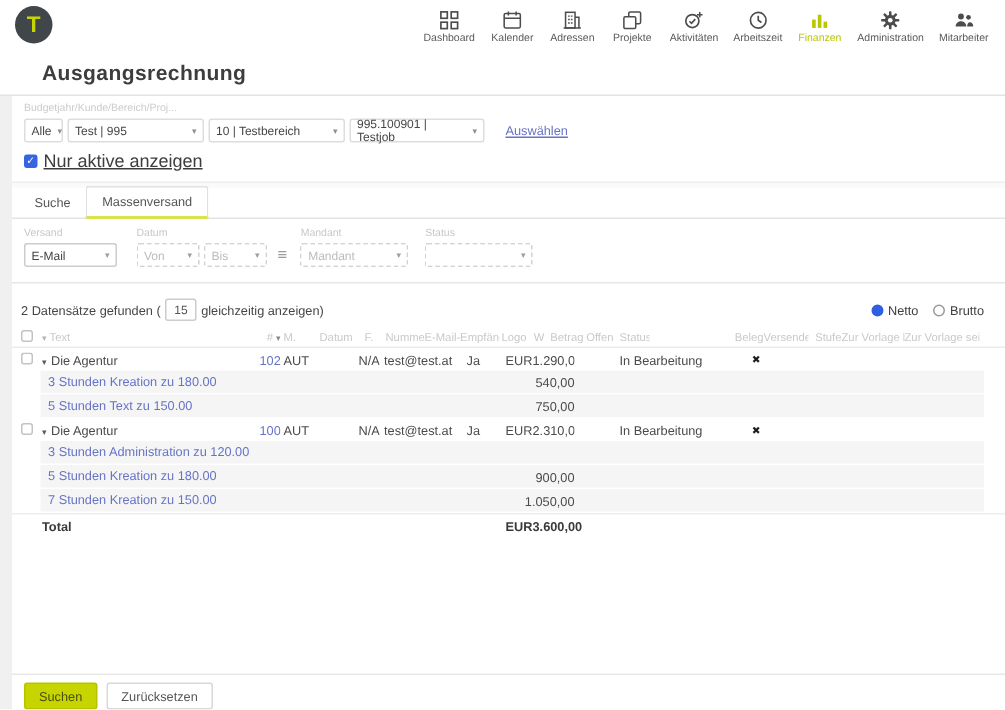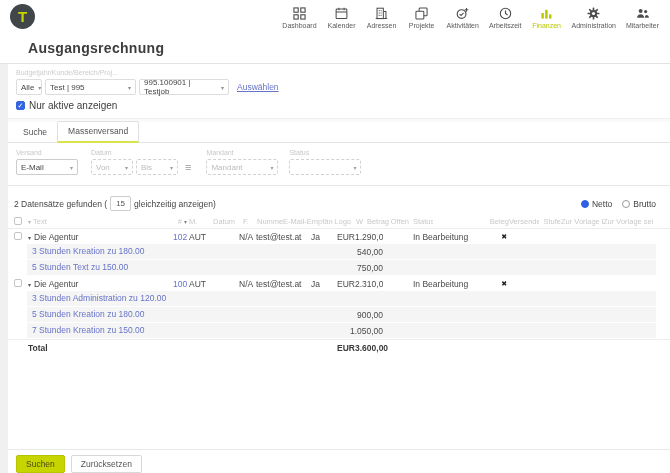--- a/index.html
+++ b/index.html
@@ -25,26 +25,26 @@
   .main { flex:1; position:relative; display:flex; flex-direction:column; }
   .main::before { content:""; position:absolute; left:0; top:0; bottom:0; width:8px; background:#f0f0f0; }
   
   .scope { padding:5px 0 7px 16px; }
   .scope-label { font-size:7px; color:#ccc; margin-bottom:3px; }
   .scope-row { display:flex; align-items:center; gap:3px; }
   .sel { height:16px; border:1px solid #ddd; border-radius:2px; background:#fff; font-size:8px; color:#454545;
          display:flex; align-items:center; justify-content:space-between; padding:0 4px; cursor:pointer; }
   .sel .caret { font-size:6px; color:#909090; margin-left:4px; }
   .w-alle { width:26px; } .w-kunde { width:91px; } .w-bereich { width:91px; } .w-job { width:90px; }
-  .scope-link { font-size:8.5px; color:#6673c7; text-decoration:underline; margin-left:5px; cursor:pointer; }
+  .scope-link { font-size:8.5px; color:#6673c7; text-decoration:underline; margin-left:11px; cursor:pointer; }
   .scope-check { display:flex; align-items:center; gap:4px; margin-top:5px; }
   .cb { width:9px; height:9px; border-radius:2px; border:1px solid #c3c3c3; background:#fff; display:inline-flex;
         align-items:center; justify-content:center; cursor:pointer; flex:none; }
   .cb.checked { background:#3565e0; border-color:#3565e0; color:#fff; font-size:7px; line-height:7px; }
-  .scope-check .txt { font-size:10px; color:#3d3d3d; }
+  .scope-check .txt { font-size:12px; color:#3d3d3d;text-decoration:underline; }
   
   .tabs-sep { height:4px; background:#fafafa; border-top:1px solid #efefef; }
   .tabs { display:flex; align-items:flex-end; padding-left:13px; border-bottom:1px solid #e4e4e4; height:21px; }
   .tab { font-size:8.5px; color:#555; padding:4px 10px 5px; cursor:pointer; }
   .tab.active { background:#fff; border:1px solid #e0e0e0; border-bottom:2px solid #d9e44d;
                 margin-bottom:-1px; border-radius:2px 2px 0 0; }
   
   .filter-panel { display:flex; padding:6px 0 10px 16px; border-bottom:1px solid #e6e6e6; }
   .fgroup { display:flex; flex-direction:column; }
   .fgroup .flabel { font-size:7px; color:#c8c8c8; margin-bottom:3px; }
@@ -209,20 +209,24 @@
     <div class="scope-label">Budgetjahr/Kunde/Bereich/Proj...</div>
     <div class="scope-row">
       <div class="sel w-alle">
           <span>Alle</span>
           <span class="caret">▾</span>
         </div>
       <div class="sel w-kunde">
           <span>Test | 995</span>
           <span class="caret">▾</span>
         </div>
+      <div class="sel w-bereich">
+          <span>10 | Testbereich</span>
+          <span class="caret">▾</span>
+        </div>
       <div class="sel w-job">
           <span>995.100901 | Testjob</span>
           <span class="caret">▾</span>
         </div>
       <span class="scope-link">Auswählen</span>
     </div>
     <div class="scope-check">
       <span class="cb checked">✓</span>
       <span class="txt">Nur aktive anzeigen</span>
     </div>
@@ -249,21 +253,21 @@
             <span>Von</span>
             <span class="caret">▾</span>
           </div>
         <div class="fsel ghost" style="width:42px;">
             <span>Bis</span>
             <span class="caret">▾</span>
           </div>
         <span class="burger">≡</span>
       </div>
     </div>
-    <div class="fgroup" style="margin-left:15px; width:72px;">
+    <div class="fgroup" style="margin-left:9px; width:72px;">
       <span class="flabel">Mandant</span>
       <div class="fsel ghost">
           <span>Mandant</span>
           <span class="caret">▾</span>
         </div>
     </div>
     <div class="fgroup" style="margin-left:11px; width:72px;">
       <span class="flabel">Status</span>
       <div class="fsel ghost">
           <span></span>

